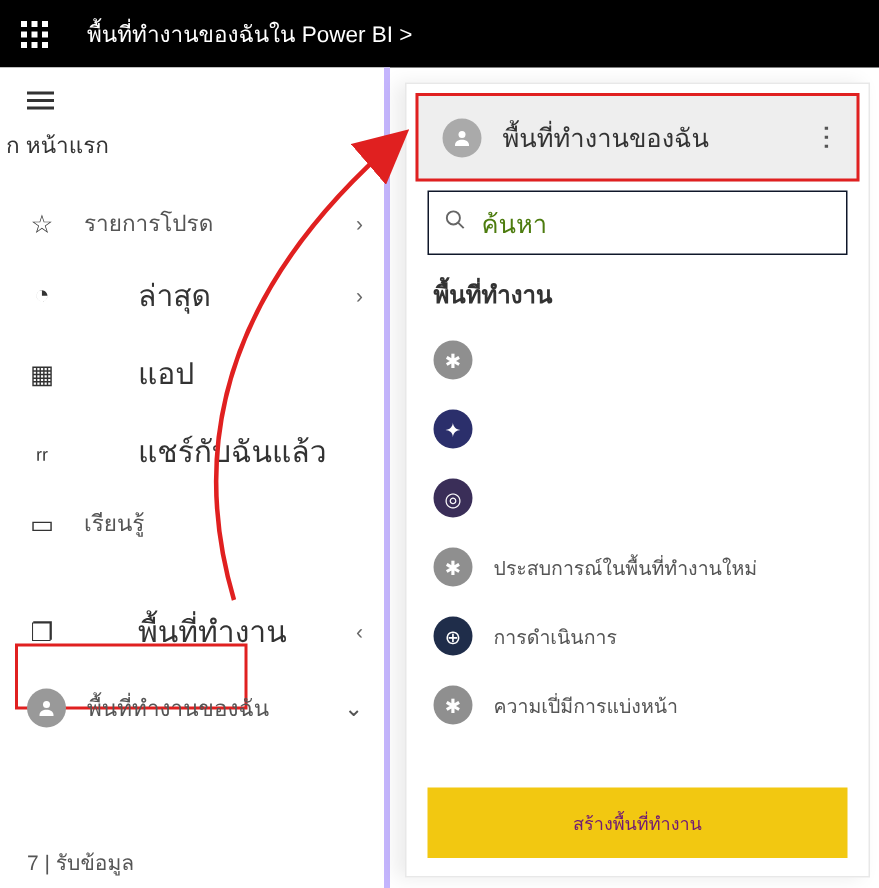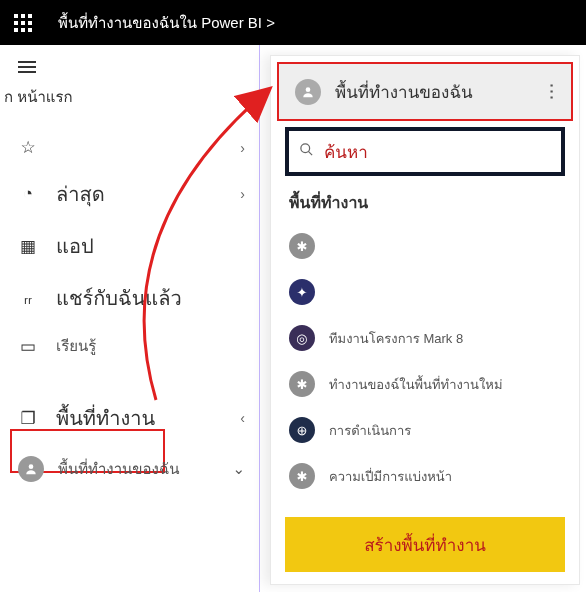--- a/index.html
+++ b/index.html
@@ -3,42 +3,42 @@
 <meta charset="utf-8">
 <style>
   * { box-sizing: border-box; margin: 0; padding: 0; font-family: "Segoe UI", Tahoma, sans-serif; }
   body { width: 586px; height: 592px; background: #fff; position: relative; overflow: hidden; color: #333; }
 
   .topbar { background: #000; color: #fff; height: 45px; display: flex; align-items: center; padding: 0 14px; gap: 26px; }
   .waffle { display: grid; grid-template-columns: repeat(3,4px); grid-template-rows: repeat(3,4px); gap: 3px; }
   .waffle span { background:#fff; width:4px; height:4px; }
   .breadcrumb { font-size: 15px; text-align: right; }
 
-  .left { position:absolute; top:45px; left:0; width:260px; height:547px; border-right:1px solid #c4b5fd; background:#fff; }
+  .left { position:absolute; top:45px; left:0; width:260px; height:547px; border-right:4px solid #c4b5fd; background:#fff; }
   .hamburger { padding:16px 18px 4px; }
   .hamburger .lines { width:18px; height:2px; background:#333; box-shadow:0 5px 0 #333, 0 10px 0 #333; }
   .nav-item { display:flex; align-items:center; padding:10px 18px; gap:18px; font-size:15px; color:#555; position:relative; }
   .nav-item .chev { position:absolute; right:14px; font-size:14px; color:#666; }
   .nav-home { padding:18px 18px 18px 4px; font-size:15px; color:#333; }
-  .nav-bold { font-size:20px; color:#333; }
+  .nav-bold { font-size:20px; color:#333;margin-left:36px; }
   .icon-slot { width:20px; text-align:center; font-size:17px; color:#333; }
   .hl { border:2px solid #e02020; }
   .hl-ws { position:absolute; left:10px; top:387px; width:155px; height:44px; }
 
   .right { position:absolute; top:55px; left:270px; width:310px; height:530px; background:#fff; box-shadow:-6px 0 12px rgba(0,0,0,0.08); border:1px solid #e8e8e8; }
   .ws-header { display:flex; align-items:center; gap:14px; padding:14px 16px; background:#eee; position:relative; border:2px solid #e02020; margin:6px; }
   .avatar { width:26px; height:26px; border-radius:50%; background:#aaa; color:#fff; display:flex; align-items:center; justify-content:center; font-size:14px; }
   .ws-title { font-size:17px; color:#333; }
   .kebab { position:absolute; right:10px; font-size:18px; color:#555; letter-spacing:1px; transform:rotate(90deg); }
-  .search { margin:6px 14px 0; border:4px solid #0f172a; display:flex; align-items:center; padding:7px 10px; gap:10px; font-size:17px; color:#b91c1c; }
+  .search { margin:6px 14px 0; border:1px solid #0f172a; display:flex; align-items:center; padding:7px 10px; gap:10px; font-size:17px; color:#4d7c0f; }
   .section-title { padding:14px 18px 4px; font-size:16px; color:#333; font-weight:600; }
   .ws-list { padding:4px 0; }
   .ws-item { display:flex; align-items:center; gap:14px; padding:10px 18px; font-size:13px; color:#555; }
   .ws-icon { width:26px; height:26px; border-radius:50%; display:flex; align-items:center; justify-content:center; font-size:13px; color:#fff; flex-shrink:0; }
-  .create-btn { position:absolute; bottom:12px; left:14px; right:14px; background:#f2c811; color:#b91c1c; text-align:center; padding:14px 0; font-size:17px; font-weight:500;font-family:Liberation Mono, monospace; }
+  .create-btn { position:absolute; bottom:12px; left:14px; right:14px; background:#f2c811; color:#701a75; text-align:center; padding:14px 0; font-size:12px; font-weight:500;font-family:Liberation Mono, monospace; }
 
   .footer-left { position:absolute; bottom:6px; left:18px; font-size:14px; color:#555; }
   .my-ws-row { display:flex; align-items:center; gap:14px; padding:12px 18px; font-size:15px; color:#555; position:relative; }
   .my-ws-row .chev { position:absolute; right:14px; }
 
   
   .arrow { position:absolute; top:80px; left:96px; width:200px; height:330px; pointer-events:none; }
   .arrow svg { width:100%; height:100%; overflow:visible; }
 </style>
 </head>
@@ -60,20 +60,21 @@
 </div>
 
 <div class="left">
   <div class="hamburger">
       <div class="lines"></div>
     </div>
   <div class="nav-home">ก หน้าแรก</div>
 
   <div class="nav-item">
     <span class="icon-slot">☆</span>
+    <span>รายการโปรด</span>
     <span class="chev">›</span>
   </div>
 
   <div class="nav-item">
     <span class="icon-slot">◔</span>
     <span class="nav-bold">ล่าสุด</span>
     <span class="chev">›</span>
   </div>
 
   <div class="nav-item">
@@ -105,20 +106,21 @@
     <span class="avatar" style="background:#999">
       <svg width="14" height="14" viewBox="0 0 24 24" fill="#fff">
           <circle cx="12" cy="8" r="4"></circle>
           <path d="M4 20c0-4 4-6 8-6s8 2 8 6v1H4z"></path>
         </svg>
     </span>
     <span>พื้นที่ทำงานของฉัน</span>
     <span class="chev">⌄</span>
   </div>
 
+  <div class="footer-left">7 | รับข้อมูล</div>
 </div>
 
 <div class="right">
   <div class="ws-header">
     <span class="avatar">
       <svg width="14" height="14" viewBox="0 0 24 24" fill="#fff">
           <circle cx="12" cy="8" r="4"></circle>
           <path d="M4 20c0-4 4-6 8-6s8 2 8 6v1H4z"></path>
         </svg>
     </span>
@@ -140,25 +142,24 @@
 
   <div class="ws-list" id="ws-list">
       <div class="ws-item">
         <div class="ws-icon" style="background: rgb(143, 143, 143);">✱</div>
       </div>
       <div class="ws-item">
         <div class="ws-icon" style="background: rgb(43, 47, 107);">✦</div>
       </div>
       <div class="ws-item">
         <div class="ws-icon" style="background: rgb(58, 46, 88);">◎</div>
-        <span>ทีมงานโครงการ Mark 8</span>
       </div>
       <div class="ws-item">
         <div class="ws-icon" style="background: rgb(143, 143, 143);">✱</div>
-        <span>ทำงานของฉ์ในพื้นที่ทำงานใหม่</span>
+        <span>ประสบการณ์ในพื้นที่ทำงานใหม่</span>
       </div>
       <div class="ws-item">
         <div class="ws-icon" style="background: rgb(31, 45, 74);">⊕</div>
         <span>การดำเนินการ</span>
       </div>
       <div class="ws-item">
         <div class="ws-icon" style="background: rgb(143, 143, 143);">✱</div>
         <span>ความเปี่มีการแบ่งหน้า</span>
       </div>
     </div>

